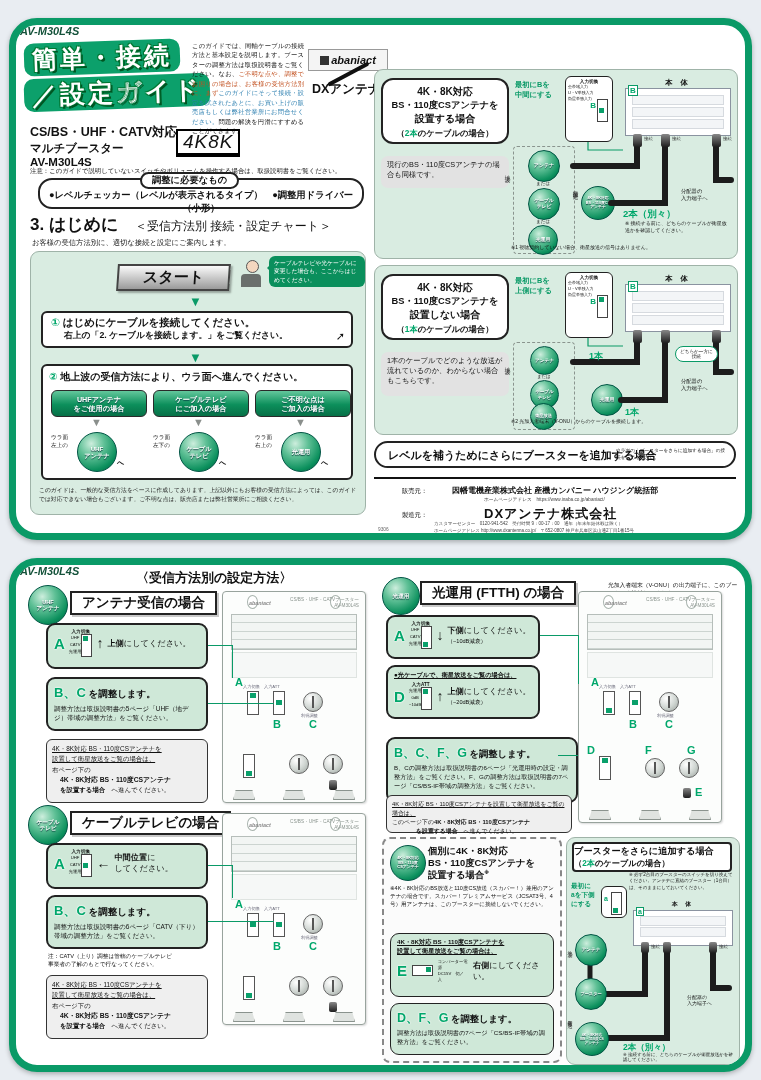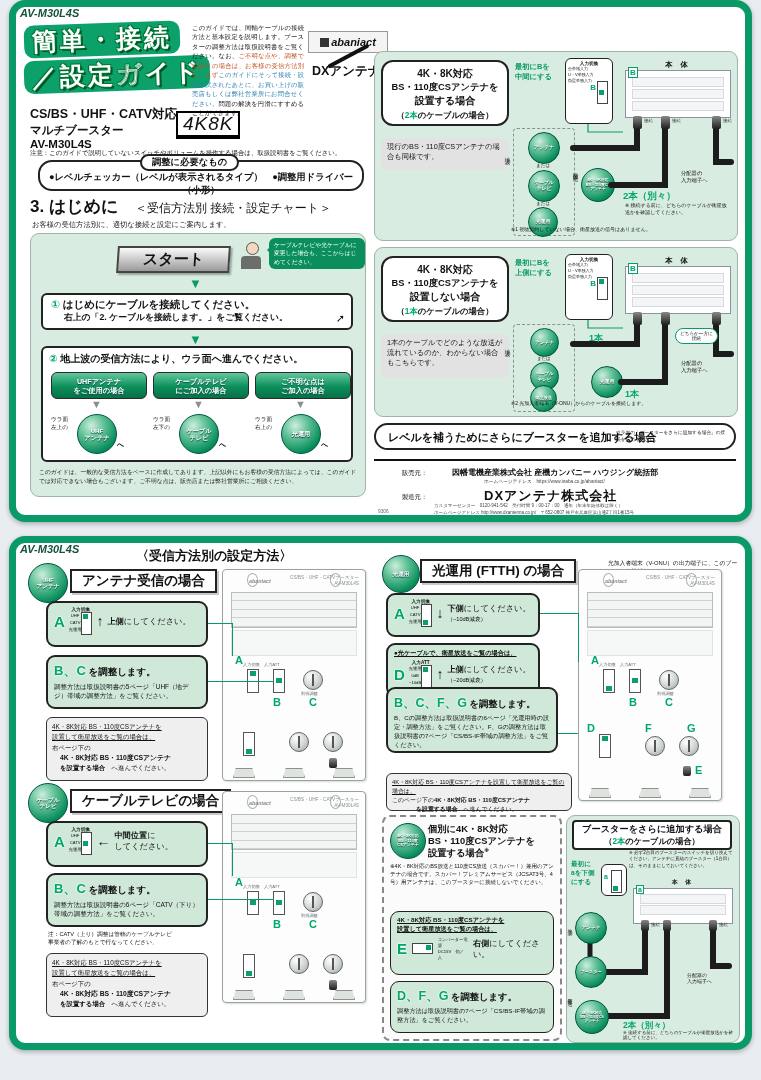--- a/index.html
+++ b/index.html
@@ -1,17 +1,17 @@
 <!DOCTYPE html>
 <html><head>
 <meta charset="utf-8">
 <style>
   html,body{margin:0;padding:0}
   body{width:761px;background:#e9edf2;font-family:"Liberation Sans","DejaVu Sans",sans-serif;color:#111}
-  .page{position:relative;width:729px;margin:0 auto 14px;background:#fff;border:7px solid #0a9a67;border-radius:16px;box-shadow:0 2px 5px rgba(0,0,0,.28);overflow:hidden}
+  .page{position:relative;width:729px;margin:18px auto 14px;background:#fff;border:7px solid #0a9a67;border-radius:28px;box-shadow:0 2px 5px rgba(0,0,0,.28);overflow:hidden}
   .pre{white-space:pre-line}
   .abs{position:absolute}
   .model{position:absolute;left:4px;top:0;font-weight:bold;font-size:11px;color:#14523a;font-style:italic}
   .tblob{display:inline-block;background:#0ca06b;border-radius:10px;padding:0 8px;color:#fff;font-weight:bold;font-size:25px;letter-spacing:3px;text-shadow:-1px -1px 0 #073,1px -1px 0 #073,-1px 1px 0 #073,2px 2px 0 #052}
   .gibox{position:absolute;background:#cfe8d8;border:2px solid #222;border-radius:9px;padding:4px 6px;box-sizing:border-box}
   .whitebox{position:absolute;background:#fff;border:2px solid #222;border-radius:6px;box-sizing:border-box}
   .graybox{position:absolute;background:#e2e2e2;border-radius:7px;padding:4px 6px;box-sizing:border-box;font-size:7.3px;line-height:1.4}
   .panel{position:absolute;background:#d9ece1;border:1px solid #9fb3a8;border-radius:9px}
   .lt{color:#00a76b;font-weight:bold;text-shadow:0 0 2px #fff,0 0 2px #fff}
   .hl{color:#00a76b;font-weight:bold}
@@ -445,21 +445,21 @@
         <span style="display:block;font-size:4.6px;font-weight:bold">入力ATT</span>
         <span class="pre" style="display:inline-block;font-size:4.2px;line-height:1.6;vertical-align:middle">光運用
 0dB
 −10dB</span><span class="msw pos-top"><i></i></span>
       </span>
       <span style="font-size:14px;font-weight:bold">↑</span>
       <span style="font-size:8.2px"><b>上側</b><span>にしてください。</span><br><span style="font-size:5.6px">（−20dB減衰）</span></span>
     </div>
   </div>
 
-  <div class="gibox" style="left:370px;top:144px;width:172px;height:66px">
+  <div class="gibox" style="left:370px;top:172px;width:192px;height:66px">
     <div><span class="lt" style="font-size:12.5px">B、C、F、G</span><span style="font-weight:bold;font-size:9.3px"> を調整します。</span></div>
     <div style="font-size:6.2px;line-height:1.45;margin-top:2px">B、Cの調整方法は取扱説明書の6ページ「光運用時の設定・調整方法」をご覧ください。F、Gの調整方法は取扱説明書の7ページ「CS/BS-IF帯域の調整方法」をご覧ください。</div>
   </div>
 
   <div class="note4k" style="left:370px;top:230px;width:186px;height:38px;font-size:5.9px">
     <span class="ul">4K・8K対応 BS・110度CSアンテナを設置して衛星放送をご覧の場合は、</span>
     <div><span>このページ下の</span><b>4K・8K対応 BS・110度CSアンテナ</b></div>
     <div style="padding-left:24px"><b>を設置する場合</b><span>　へ進んでください。</span></div>
   </div>
 
@@ -524,21 +524,21 @@
         <span style="font-size:8.2px"><b>右側</b><span>にしてください。</span></span>
       </div>
     </div>
     <div class="gibox" style="left:6px;top:164px;width:164px;height:52px;border-width:1.5px">
       <div><span class="lt" style="font-size:12.5px">D、F、G</span><span style="font-weight:bold;font-size:9.3px"> を調整します。</span></div>
       <div style="font-size:6.2px;line-height:1.45;margin-top:2px">調整方法は取扱説明書の7ページ「CS/BS-IF帯域の調整方法」をご覧ください。</div>
     </div>
   </div>
 
   <div class="panel" style="left:550px;top:272px;width:172px;height:226px">
-    <div class="whitebox" style="left:5px;top:4px;width:160px;border-radius:4px;text-align:center;padding:1px 0">
+    <div class="whitebox" style="left:5px;top:4px;width:160px;border-radius:4px;padding:1px 0">
       <div style="font-weight:bold;font-size:9.2px">ブースターをさらに追加する場合</div>
       <div style="font-weight:bold;font-size:8.2px"><span>（</span><span class="hl">2本</span><span>のケーブルの場合）</span></div>
     </div>
     <div class="abs" style="left:62px;top:34px;width:104px;font-size:4.5px;line-height:1.4">※ 必ず2台目のブースターのスイッチを切り換えてください。アンテナに直結のブースター（1台目）は、そのままにしておいてください。</div>
     <div class="abs pre" style="left:4px;top:44px;font-size:6.6px;color:#0a9a67;font-weight:bold">最初に
 aを下側
 にする</div>
     <div class="whitebox" style="left:34px;top:48px;width:26px;height:32px;border-width:1px">
       <span class="msw pos-bot" style="position:absolute;left:9px;top:5px">
           <i></i>

